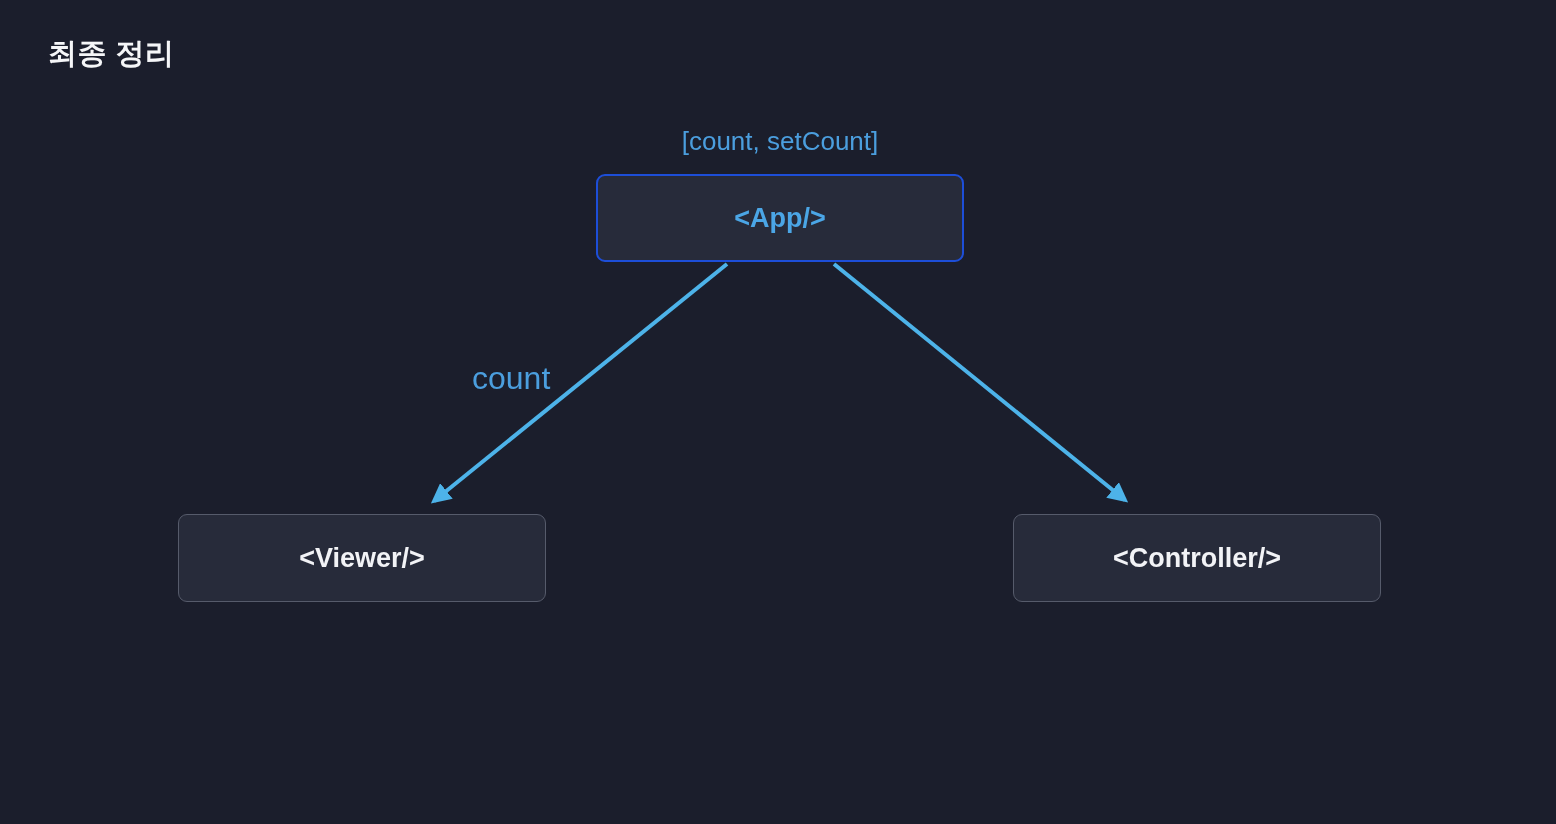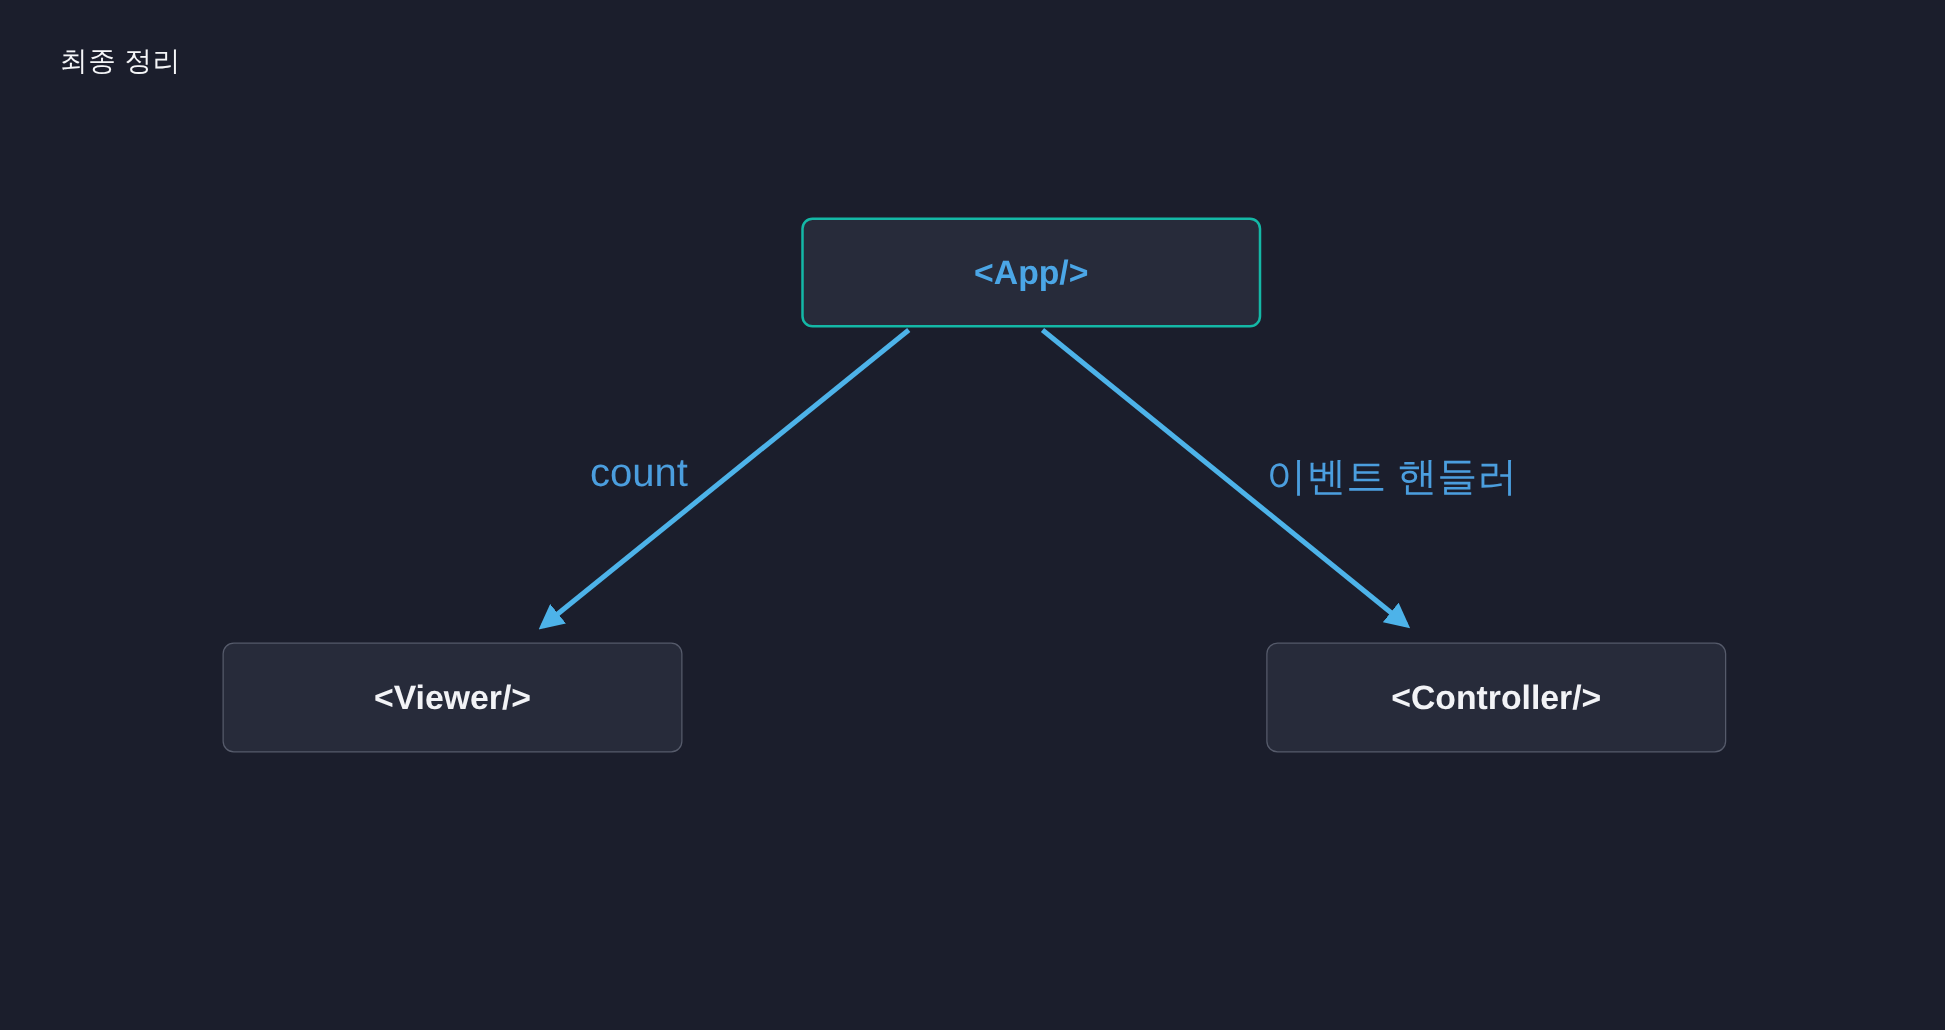--- a/index.html
+++ b/index.html
@@ -9,41 +9,40 @@
     overflow: hidden;
   }
   .stage {
     position: relative;
     width: 1556px; height: 824px;
     background: #1b1e2c;
   }
   .page-title {
     position: absolute;
     left: 48px; top: 34px;
-    font-size: 22px;
-    font-weight: normal;
+    font-size: 29px;
+    font-weight: bold;
     color: #f5f6f8;
     letter-spacing: 0.5px;
   }
   .node {
     position: absolute;
     width: 368px; height: 88px;
     border-radius: 9px;
     background: #272b3a;
     display: flex;
     align-items: center;
     justify-content: center;
     font-size: 27px;
     font-weight: bold;
   }
   .node-app {
     left: 596px; top: 174px;
-    border: 2px solid #14b8a6;
+    border: 2px solid #1d4ed8;
     color: #4ba6e6;
-    margin-left: 45px;
   }
   .node-viewer {
     left: 178px; top: 514px;
     border: 1.5px solid #565b6b;
     color: #f2f3f6;
   }
   .node-controller {
     left: 1013px; top: 514px;
     border: 1.5px solid #565b6b;
     color: #f2f3f6;
@@ -75,20 +74,21 @@
     pointer-events: none;
   }
 </style>
 </head>
 <body>
 
 <div class="stage">
 
   <h1 class="page-title">최종 정리</h1>
 
+  <div class="state-label">[count, setCount]</div>
 
   <svg class="arrows" viewBox="0 0 1556 824" xmlns="http://www.w3.org/2000/svg">
     <defs>
       <marker id="arrowhead" viewBox="0 0 10 10" refX="8" refY="5" markerWidth="5" markerHeight="5" orient="auto-start-reverse" markerUnits="strokeWidth">
         <path d="M0,0 L10,5 L0,10 Z" fill="#4db3e9"></path>
       </marker>
     </defs>
     <line x1="727" y1="264" x2="434" y2="501" stroke="#4db3e9" stroke-width="4" marker-end="url(#arrowhead)"></line>
     <line x1="834" y1="264" x2="1125" y2="500" stroke="#4db3e9" stroke-width="4" marker-end="url(#arrowhead)"></line>
   </svg>
@@ -100,15 +100,14 @@
   <div class="node node-controller">
     <span>&lt;Controller/&gt;</span>
   </div>
 
   <div class="node node-viewer">
     <span>&lt;Viewer/&gt;</span>
   </div>
 
   <div class="edge-label edge-label-count">count</div>
 
-  <div class="edge-label edge-label-handler">이벤트 핸들러</div>
 
 </div>
 
 </body></html>

